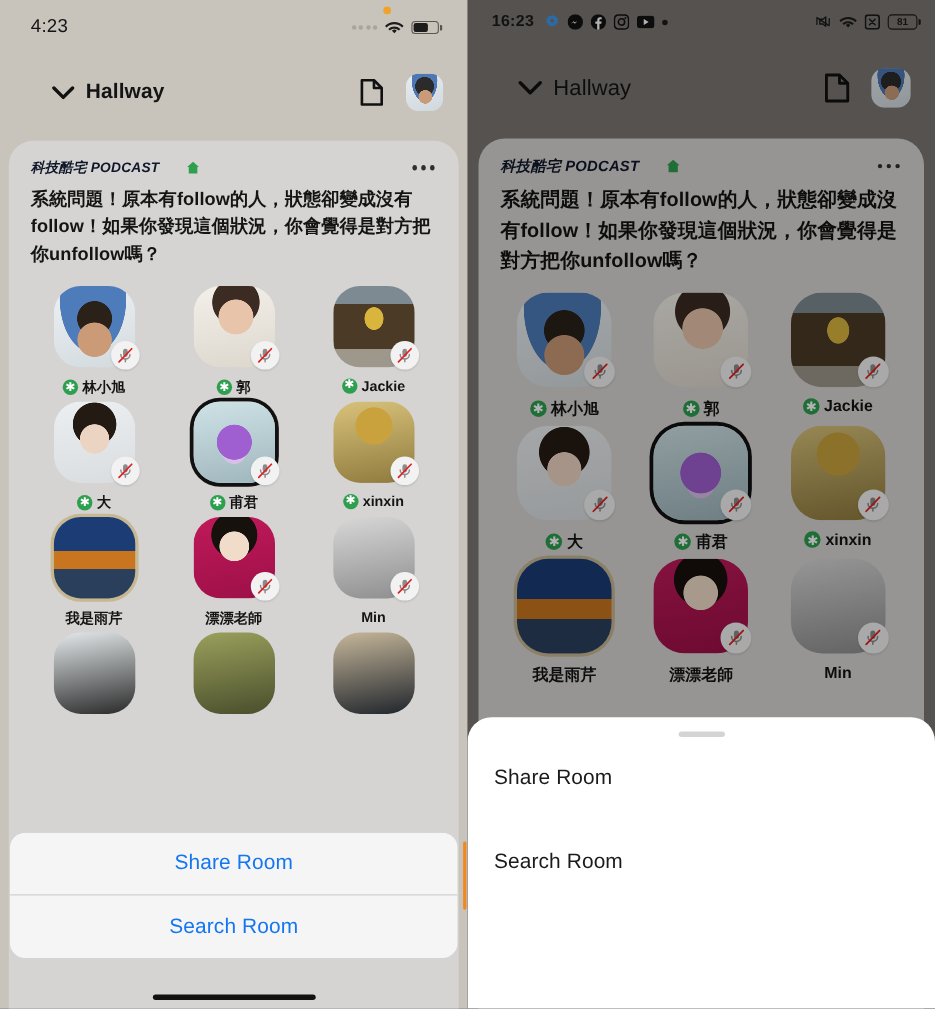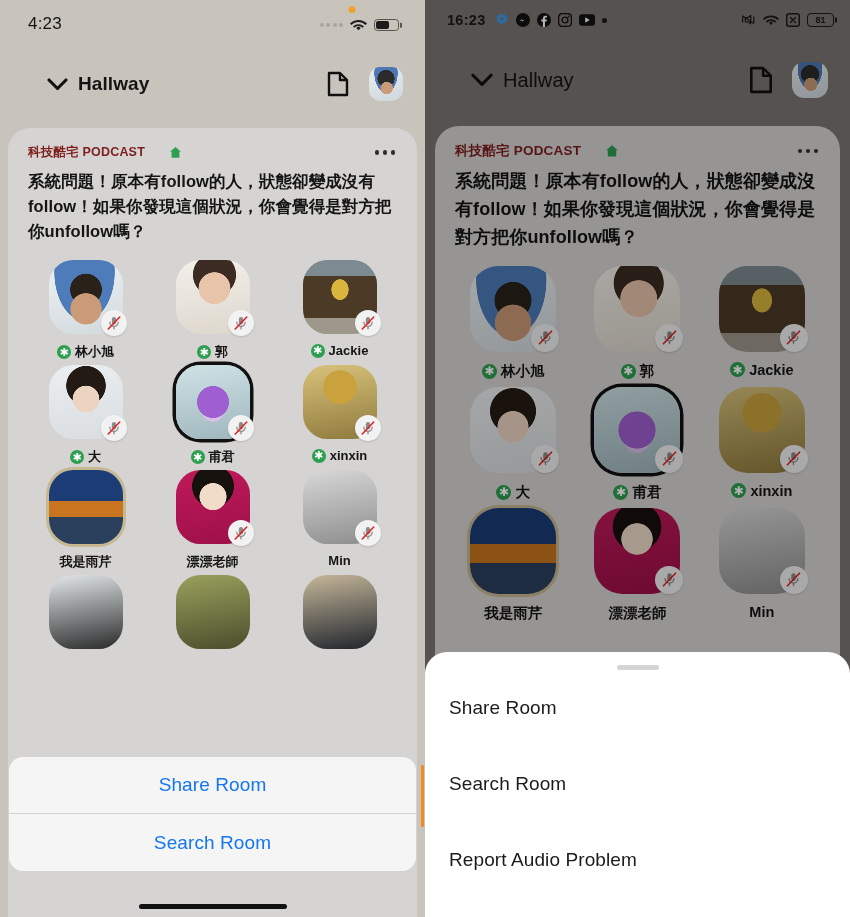--- a/index.html
+++ b/index.html
@@ -94,22 +94,22 @@
     overflow: hidden;
   }
   .card-ios { top: 128px; bottom: 0; }
   .card-and { left: 10px; right: 10px; top: 126px; bottom: 0; border-radius: 24px 24px 0 0; background: #d7d6d4; }
 
   .club-line {
     display: flex; align-items: center; justify-content: space-between;
     padding: 16px 20px 0 20px;
   }
   .club-name {
-    font-size: 12.5px; font-weight: bold; color: #7f1d1d; letter-spacing: .2px;
-    display: flex; align-items: center; gap: 24px;
+    font-size: 12.5px; font-weight: bold; color: #0f172a; letter-spacing: .2px;
+    display: flex; align-items: center; gap: 24px; font-style: italic;
   }
   .club-name-and { font-size: 13.5px; }
   .house-ic { display: inline-flex; }
   .dots-menu { display: flex; gap: 3.5px; padding: 6px 2px; }
   .dots-menu i { width: 4.5px; height: 4.5px; border-radius: 50%; background: #2e2e2e; display: block; }
 
   .room-title {
     padding: 8px 20px 0 20px;
     font-size: 16.5px; font-weight: bold; color: #141414;
     line-height: 1.52; letter-spacing: .1px;
@@ -690,16 +690,15 @@
           </div>
         </div>
     </div>
 
     <div class="scrim-and"></div>
 
     <div class="sheet-and">
       <div class="drag-handle"></div>
       <div class="and-row">Share Room</div>
       <div class="and-row">Search Room</div>
-      <div class="and-row">Report Audio Problem</div>
     </div>
   </div>
 </div>
 
 </body></html>

